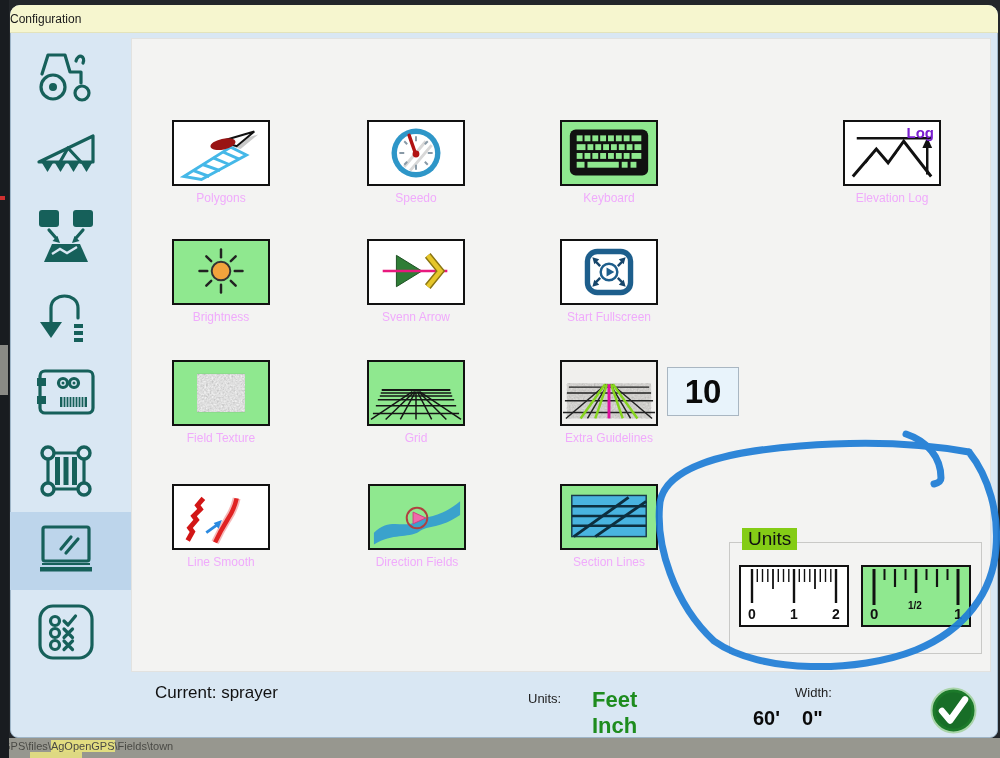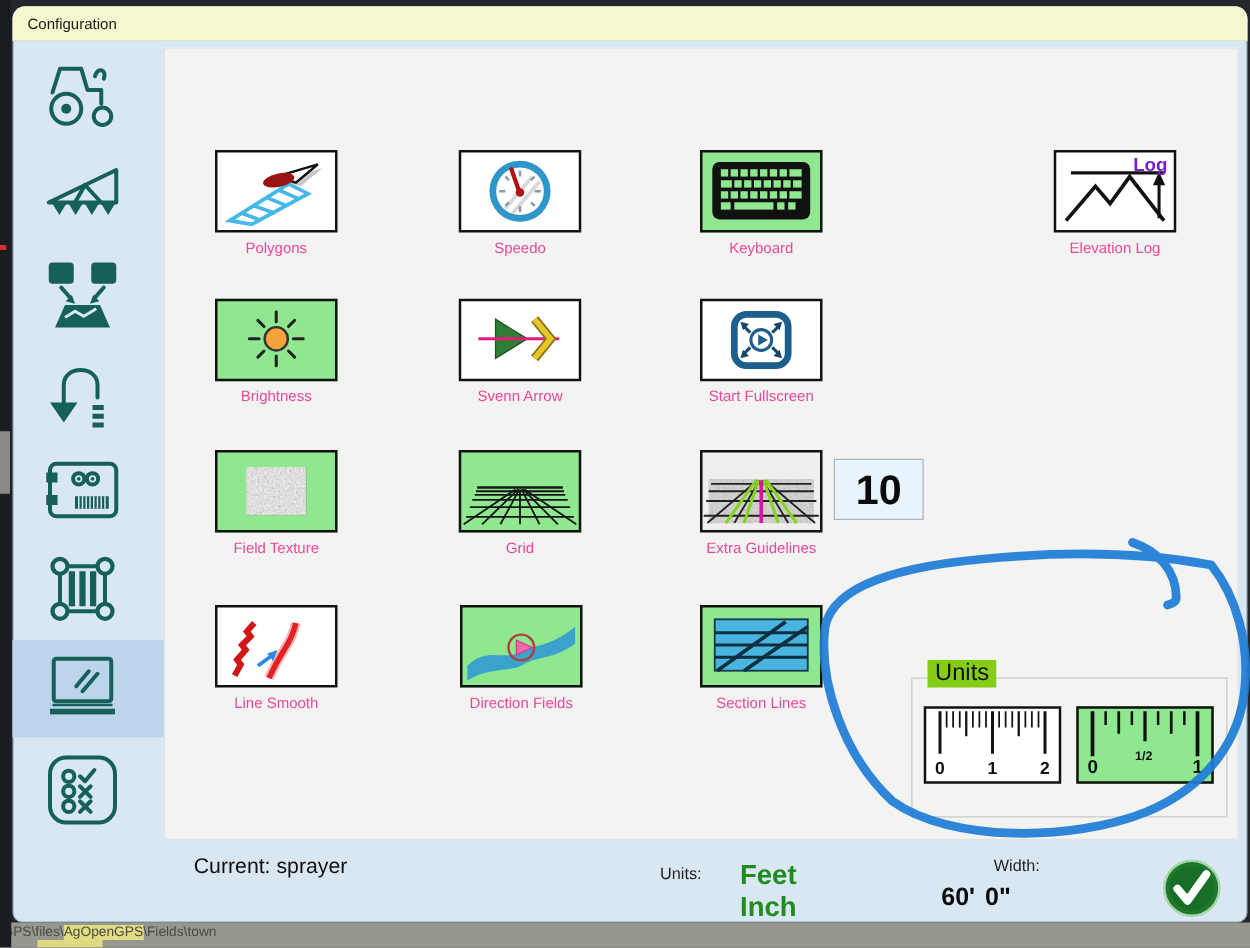--- a/index.html
+++ b/index.html
@@ -16,38 +16,38 @@
   .bg-hl2{position:absolute;left:30px;top:752px;width:52px;height:6px;background:#f0ea7e;opacity:.8;}
   .bg-left{position:absolute;left:0;top:0;width:9px;height:758px;background:#191c20;}
   .bg-left .patch{position:absolute;left:0;top:345px;width:8px;height:50px;background:#8a8a85;}
   .bg-red{position:absolute;left:0;top:196px;width:5px;height:4px;background:#d03030;}
 
   
   .dialog{position:absolute;left:10px;top:5px;width:988px;height:733px;
     background:#d9e7f3;border:1px solid #9fb6c8;border-radius:10px 10px 8px 8px;box-sizing:border-box;}
   .titlebar{position:absolute;left:10px;top:5px;width:988px;height:28px;background:#f6f6cf;
     border-radius:10px 10px 0 0;border-bottom:1px solid #e3e3bb;box-sizing:border-box;
-    display:flex;align-items:center;padding-left:12px;font-size:12px;color:#1a1a1a;}
+    display:flex;align-items:center;font-size:12px;color:#1a1a1a;}
   .mainpanel{position:absolute;left:131px;top:38px;width:860px;height:634px;background:#f3f3f2;
     border:1px solid #e2e2e0;box-sizing:border-box;}
 
   
   .sel-band{position:absolute;left:10px;top:512px;width:121px;height:78px;background:#bdd5eb;}
   .s-item{position:absolute;left:14px;width:104px;display:flex;justify-content:center;cursor:pointer;}
   .s-item svg{display:block;}
   .sic{stroke:#16605a;fill:none;stroke-width:3.2;stroke-linecap:round;stroke-linejoin:round;}
   .sfill{fill:#16605a;stroke:none;}
 
   
   .cell{position:absolute;width:98px;}
   .gbtn{width:98px;height:66px;border:2px solid #111;background:#fff;box-sizing:border-box;
     display:flex;align-items:center;justify-content:center;cursor:pointer;position:relative;overflow:hidden;}
   .gbtn.green{background:#8fe88f;}
   .blabel{position:absolute;top:71px;left:50%;transform:translateX(-50%);white-space:nowrap;
-    font-size:12px;color:#ec4899;}
+    font-size:12px;color:#f0abfc;}
   .logbadge{position:absolute;top:2px;right:5px;font-size:15px;font-weight:bold;color:#7a1fd0;}
 
   .countbox{position:absolute;left:667px;top:367px;width:72px;height:49px;background:#e8f3fb;
     border:1px solid #a9b6c2;box-sizing:border-box;display:flex;align-items:center;justify-content:center;
     font-size:33px;font-weight:bold;color:#0a0a0a;cursor:pointer;}
 
   
   .units-group{position:absolute;left:729px;top:542px;width:251px;height:110px;border:1px solid #c9c9c7;}
   .units-label{position:absolute;left:742px;top:528px;background:#84cc16;padding:0 6px;
     font-size:19px;color:#111;}
@@ -55,21 +55,21 @@
     box-sizing:border-box;cursor:pointer;}
   .ruler.green{background:#8fe88f;}
   .rlabel{position:absolute;bottom:3px;font-weight:bold;color:#111;font-size:14px;}
   .rlabel.small{font-size:10px;bottom:14px;}
 
   
   .f-current{position:absolute;left:155px;top:683px;font-size:17px;color:#111;}
   .f-units-label{position:absolute;left:528px;top:691px;font-size:13px;color:#222;}
   .f-units-val{position:absolute;left:592px;top:687px;font-size:22px;font-weight:bold;color:#1e8c1e;line-height:26px;}
   .f-width-label{position:absolute;left:795px;top:685px;font-size:13px;color:#222;}
-  .f-width-val{position:absolute;left:753px;top:707px;font-size:20px;font-weight:bold;color:#0a0a0a;display:flex;gap:8px;}
+  .f-width-val{position:absolute;left:753px;top:707px;font-size:20px;font-weight:bold;color:#0a0a0a;display:flex;gap:22px;}
   .ok-btn{position:absolute;left:930px;top:687px;width:47px;height:47px;cursor:pointer;}
 
   .annot{position:absolute;left:0;top:0;width:1000px;height:758px;pointer-events:none;z-index:50;}
 </style>
 </head>
 <body>
 
 <svg width="0" height="0" style="position:absolute" aria-hidden="true">
   <defs>
     <filter id="grain" x="0" y="0" width="100%" height="100%">

